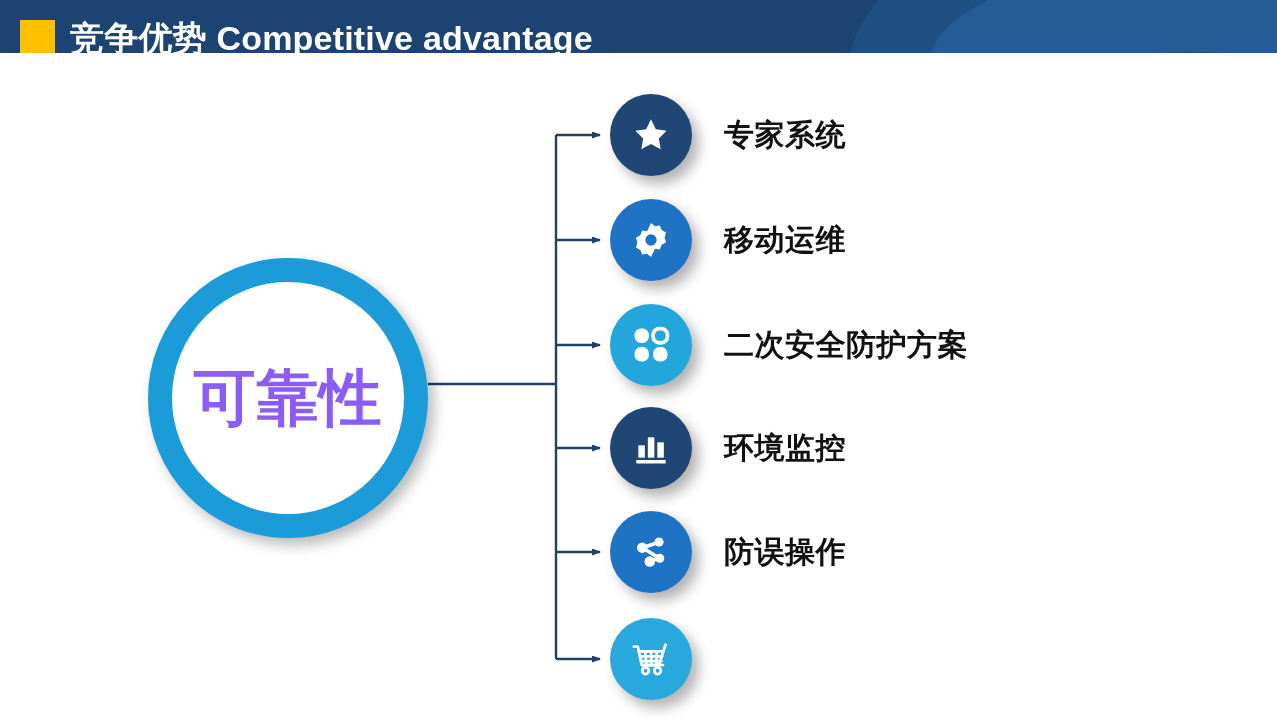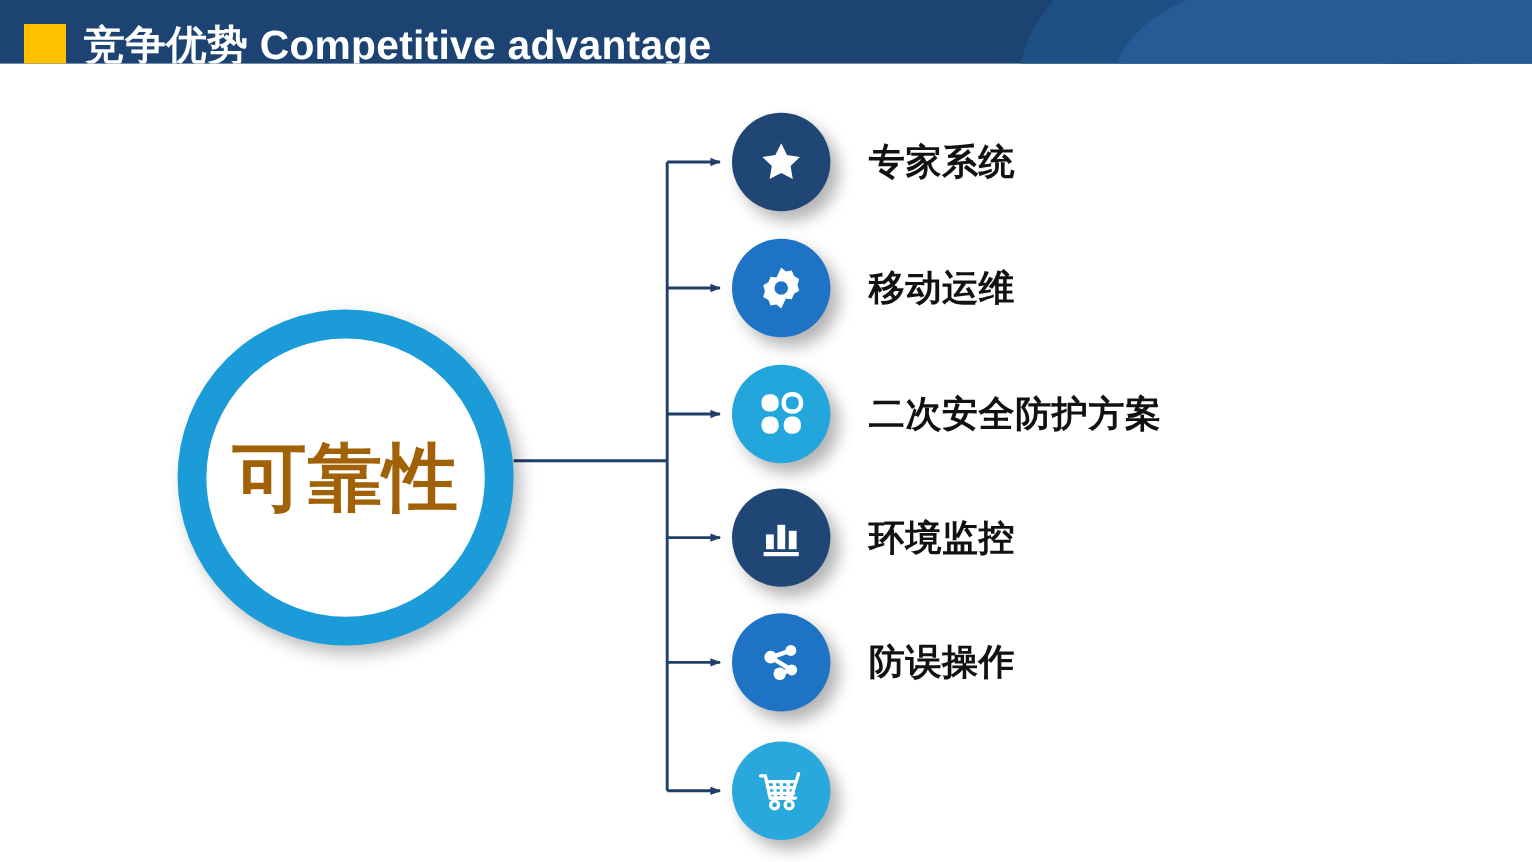--- a/index.html
+++ b/index.html
@@ -80,21 +80,21 @@
     background: #ffffff;
     box-shadow: 6px 7px 14px rgba(0,0,0,0.28);
   }
   #hub-label {
     position: absolute;
     left: 148px; top: 258px;
     width: 280px; height: 280px;
     display: flex;
     align-items: center;
     justify-content: center;
-    color: #a16207;
+    color: #8b5cf6;
     font-size: 62px;
     font-weight: bold;
     letter-spacing: 1px;
     white-space: nowrap;
   }
 
   
   #connectors {
     position: absolute;
     left: 0; top: 0;

